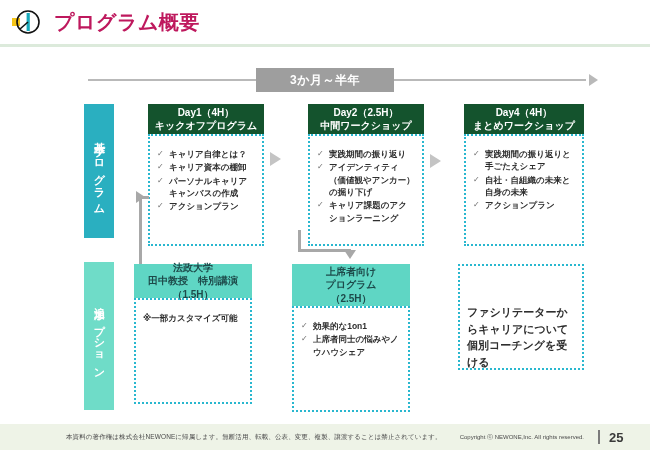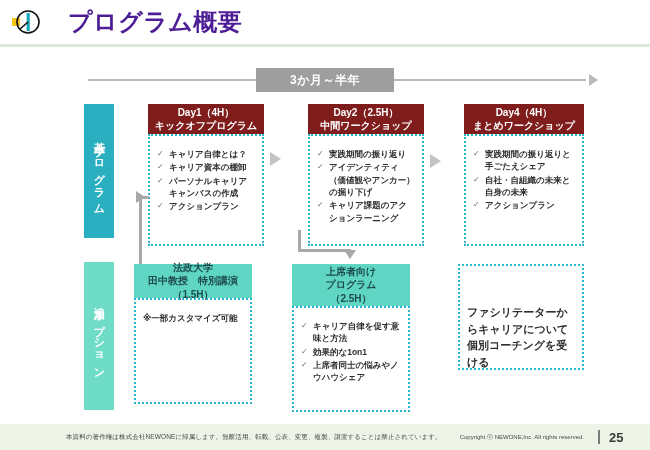--- a/index.html
+++ b/index.html
@@ -13,22 +13,22 @@
 
   
   .header {
     position: absolute; left: 0; top: 0; width: 650px; height: 44px;
     display: flex; align-items: center;
   }
   .header-icon {
     position: relative; width: 30px; height: 30px; margin-left: 12px; flex: none;
   }
   .header-title {
-    font-size: 24px; font-weight: bold; color: #4c1d95;
-    margin-left: 26px; letter-spacing: 0.5px;
+    font-size: 20px; font-weight: bold; color: #be185d;
+    margin-left: 12px; letter-spacing: 0.5px;
   }
   .header-rule {
     position: absolute; left: 0; top: 44px; width: 650px; height: 3px;
     background: #dceadb;
   }
 
   
   .timeline {
     position: absolute; left: 88px; top: 68px; width: 510px; height: 24px;
   }
@@ -62,21 +62,21 @@
   .vlabel-option { left: 84px; top: 262px; width: 30px; height: 148px; background: #6fdcc8; }
 
   
   .card { position: absolute; }
   .card-head {
     color: #ffffff; font-weight: bold; font-size: 10px; line-height: 1.35;
     text-align: center;
     display: flex; flex-direction: column; align-items: center; justify-content: center;
     padding: 4px 2px;
   }
-  .card-head.basic { background: #7f1d1d; }
+  .card-head.basic { background: #14532d; }
   .card-head.option { background: #5fd6c4; color: #1d4a4a; }
   .card-body {
     border: 2px dotted #29b7cf;
     background: #ffffff;
     padding: 12px 7px 6px 7px;
   }
   .card-body.option { border-color: #29b7cf; }
 
   ul.bullets { list-style: none; }
   ul.bullets li {
@@ -275,21 +275,20 @@
 </div>
 
 <div class="card c-opt2">
   <div class="card-head option">
     <span>上席者向け</span>
     <span>プログラム</span>
     <span>（2.5H）</span>
   </div>
   <div class="card-body option">
     <ul class="bullets">
-      <li>キャリア自律を促す意味と方法</li>
       <li>効果的な1on1</li>
       <li>上席者同士の悩みやノウハウシェア</li>
     </ul>
   </div>
 </div>
 
 <div class="card c-opt3">
   <div class="card-body option">
     <div class="body-text" style="margin-top:26px;">ファシリテーターからキャリアについて個別コーチングを受ける</div>
   </div>

